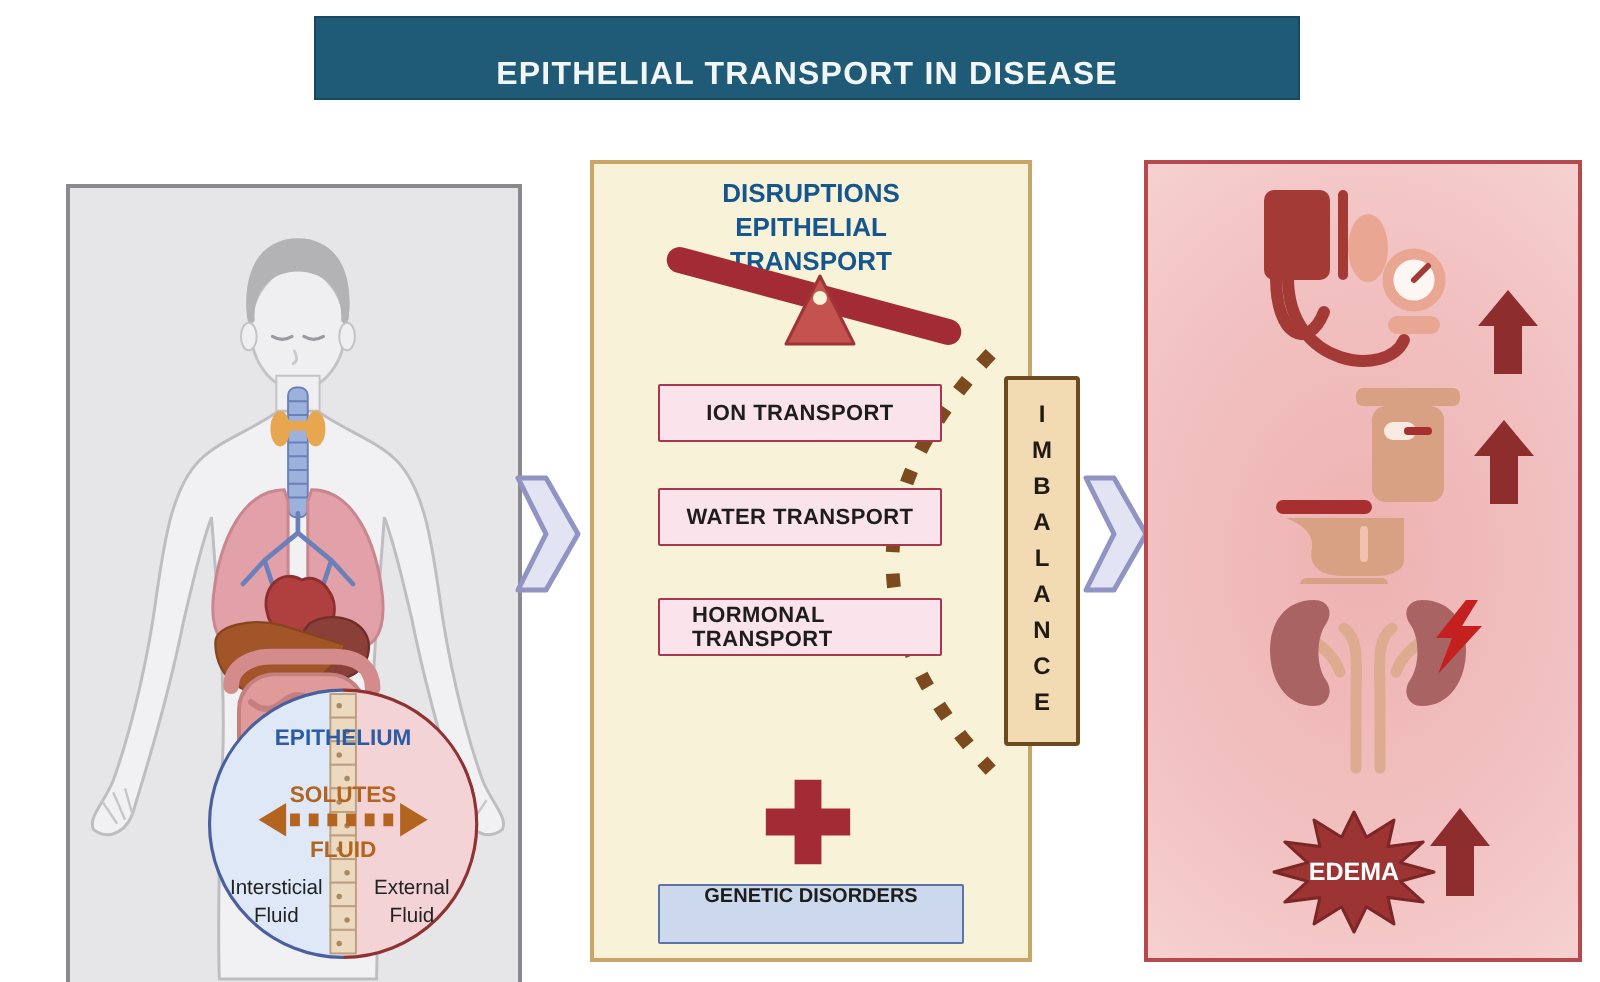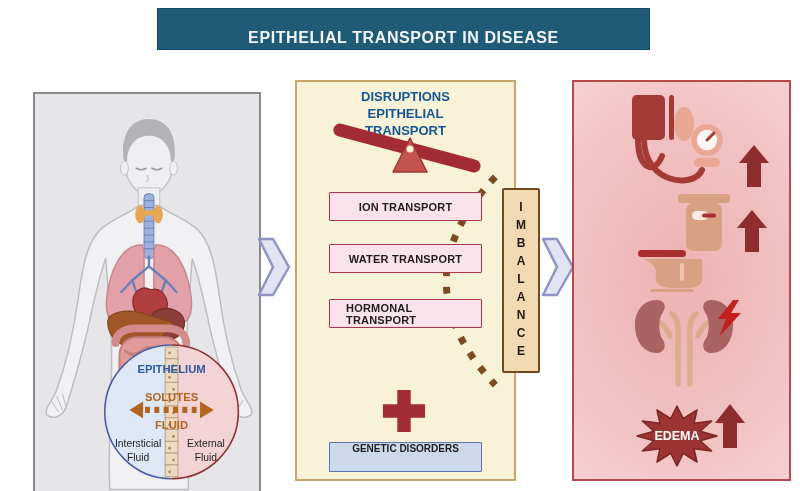--- a/index.html
+++ b/index.html
@@ -22,21 +22,21 @@
                    #eeb2b2 0%, #f2c1c1 40%, #f8d8d8 78%, #fbe8e8 100%); }
 
   .panel.left svg.body { position:absolute; inset:0; width:100%; height:100%; }
 
   
   .mid-heading { position:absolute; top:7px; left:0; right:0; text-align:center;
                  color:#15568f; font-size:13px; font-weight:700; line-height:1.3; }
   .mid-heading div { width:130px; margin:0 auto; }
   .seesaw { position:absolute; left:20px; top:38px; width:185px; height:60px; }
   .arc    { position:absolute; inset:0; width:100%; height:100%; z-index:1; }
-  .tbox { position:absolute; left:32px; width:153px; height:29px; z-index:2;
+  .tbox { position:absolute; left:32px; width:142px; height:29px; z-index:2;
           background:#fae3ea; border:1.5px solid #a8374e; border-radius:1px;
           display:flex; align-items:center; justify-content:center;
           font-size:11px; font-weight:700; color:#1d1d1d; letter-spacing:.2px; }
   .tbox.b0 { top:110px; } .tbox.b1 { top:162px; } .tbox.b2 { top:217px;padding-left:16px; } .tbox.b3 { top:267px; }
   .cross { position:absolute; left:84px; top:306px; width:46px; height:46px; z-index:2; }
   .gbox { position:absolute; left:32px; top:360px; width:153px; height:30px; z-index:2;
           background:#ccd8eb; border:1.5px solid #5d74a8; border-radius:1px;
           display:flex; align-items:flex-start; justify-content:center;
           font-size:10px; font-weight:700; color:#1d1d1d; }
 

